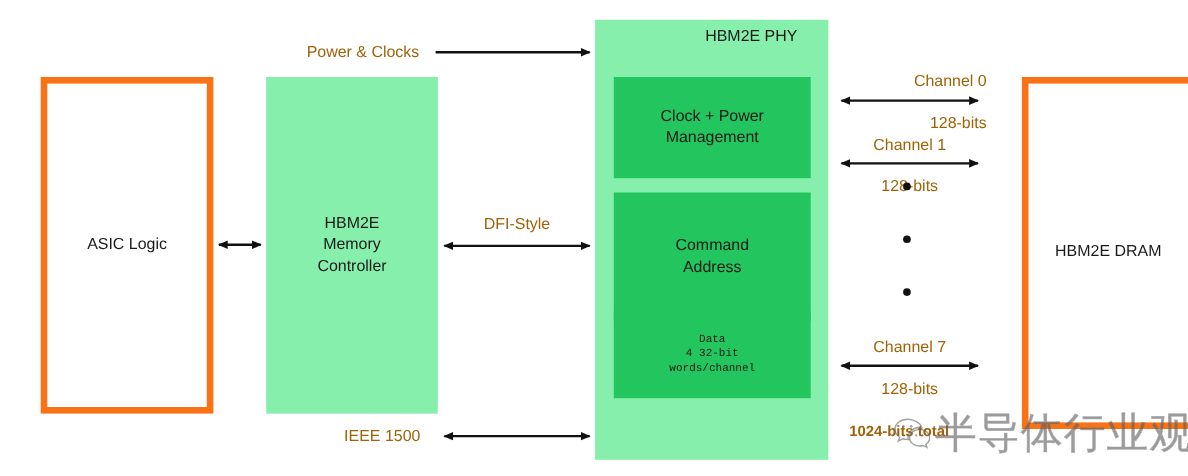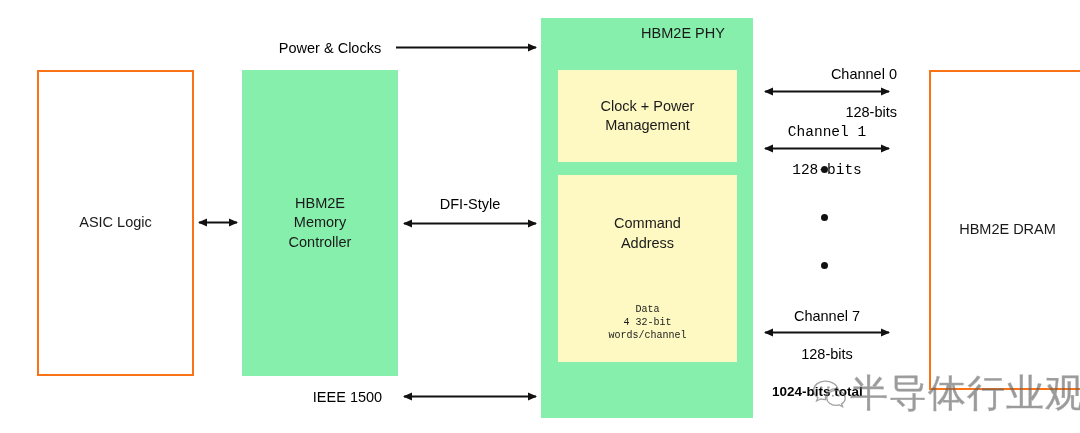--- a/index.html
+++ b/index.html
@@ -21,34 +21,34 @@
     position: absolute;
     box-sizing: border-box;
     display: flex;
     align-items: center;
     justify-content: center;
     text-align: center;
     color: #1a1a1a;
     line-height: 1.32;
   }
   .outline-box {
-    border: 2px solid #f97316;
+    border: 6px solid #f97316;
     background: #ffffff;
   }
   .blue-box {
     background: #86efac;
     border: none;
   }
   .white-inner {
-    background: #fef9c3;
+    background: #22c55e;
     border: none;
   }
   .lbl {
     position: absolute;
-    color: #000000;
+    color: #a16207;
     text-align: center;
     line-height: 1.3;
     white-space: pre-line;
     font-size: 14.5px;
   }
   .phy-title {
     position: absolute;
     text-align: center;
     font-size: 14.5px;
     color: #1a1a1a;
@@ -156,21 +156,21 @@
   </svg>
 
   <div class="lbl" style="left:757px; top:46px; width:140px; text-align:right;">
     <span>Channel 0</span><br>
     <span>128-bits</span>
   </div>
   <svg class="arrow-svg" style="left:760px; top:82px;" width="136" height="20">
     <line x1="5" y1="9.5" x2="129" y2="9.5" stroke="#111" stroke-width="2.2" marker-end="url(#ah-r)" marker-start="url(#ah-l)"></line>
   </svg>
 
-  <div class="lbl" style="left:757px; top:104px; width:140px; text-align:center;font-family:Liberation Mono, monospace;">
+  <div class="lbl" style="left:757px; top:104px; width:140px; text-align:center;">
     <span>Channel 1</span><br>
     <span>128-bits</span>
   </div>
   <svg class="arrow-svg" style="left:760px; top:139px;" width="136" height="20">
     <line x1="5" y1="9.5" x2="129" y2="9.5" stroke="#111" stroke-width="2.2" marker-end="url(#ah-r)" marker-start="url(#ah-l)"></line>
   </svg>
 
   <div class="dot" style="left:821px; top:166px;"></div>
   <div class="dot" style="left:821px; top:214px;"></div>
   <div class="dot" style="left:821px; top:262px;"></div>

